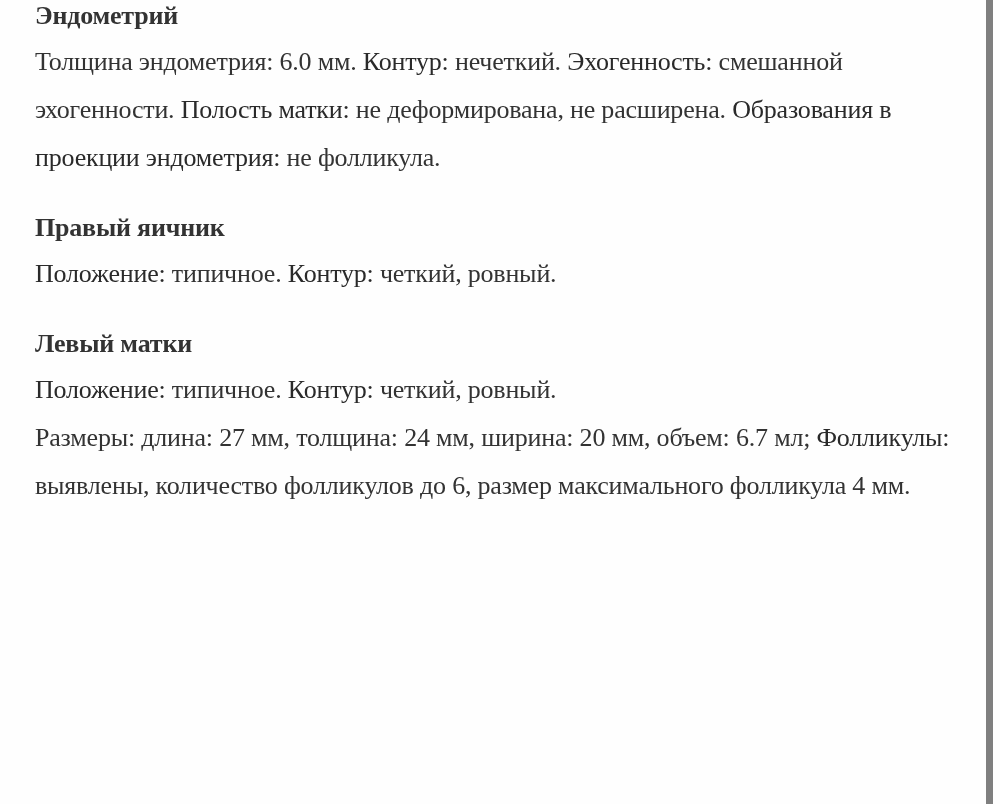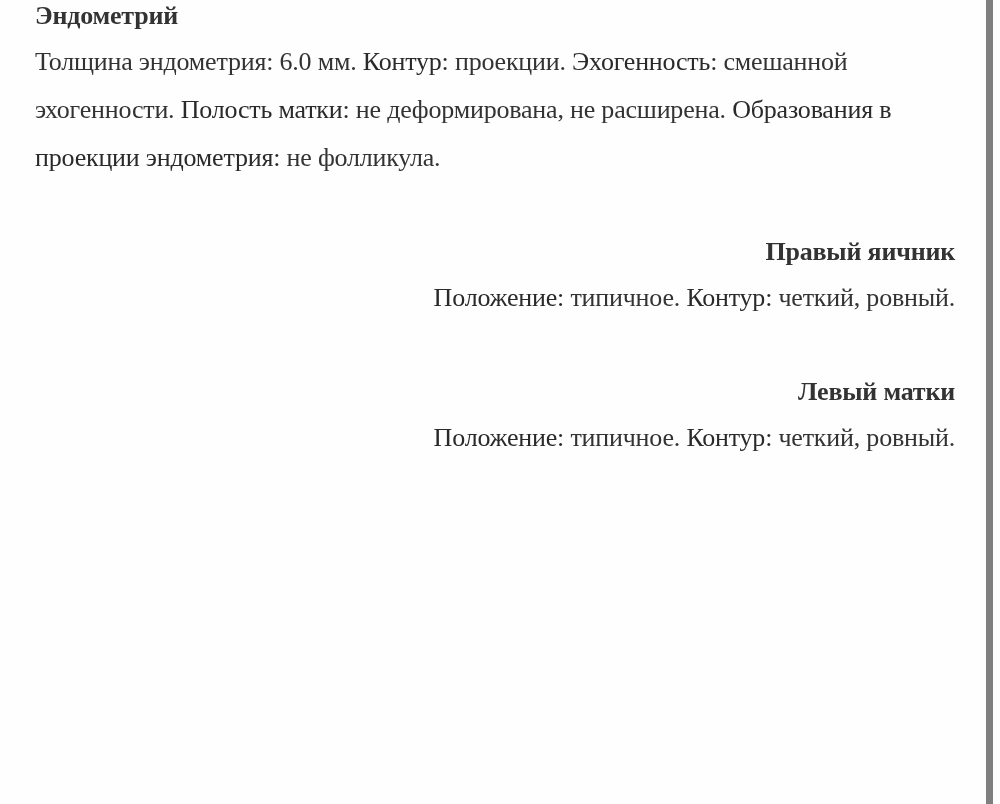--- a/index.html
+++ b/index.html
@@ -24,22 +24,21 @@
       font-family: "Liberation Serif", "DejaVu Serif", serif;
       font-size: 26px;
       color: #333333;
       line-height: 48px;
       letter-spacing: -0.2px;
     }
     .section {
       margin: 0 0 0 0;
     }
     .section + .section {
-      margin-top: 48px;
-      text-align: right;
+      margin-top: 24px;
     }
     .section-title {
       font-weight: bold;
       margin: 0;
       line-height: 44px;
       height: 44px;
     }
     .para {
       margin: 0;
     }
@@ -58,33 +57,36 @@
   </style>
 </head>
 <body>
 
 <div class="page">
   <div class="content">
 
     <div class="section">
       <div class="section-title">Эндометрий</div>
       <p class="para">
-        <span>Толщина эндометрия: 6.0 мм. </span><b>Контур:</b><span> проекции. </span><b>Эхогенность:</b><span> смешанной эхогенности. </span><b>Полость матки:</b><span> не деформирована, не расширена. </span><b>Образования в проекции эндометрия:</b><span> не фолликула.</span>
+        <span>Толщина эндометрия: 6.0 мм. </span><b>Контур:</b><span> нечеткий. </span><b>Эхогенность:</b><span> смешанной эхогенности. </span><b>Полость матки:</b><span> не деформирована, не расширена. </span><b>Образования в проекции эндометрия:</b><span> не фолликула.</span>
       </p>
     </div>
 
     <div class="section">
       <div class="section-title">Правый яичник</div>
       <p class="para">
         <b>Положение:</b><span> типичное. </span><b>Контур:</b><span> четкий, ровный.</span>
       </p>
     </div>
 
     <div class="section">
       <div class="section-title">Левый матки</div>
       <p class="para">
         <b>Положение:</b><span> типичное. </span><b>Контур:</b><span> четкий, ровный.</span>
       </p>
+      <p class="para">
+        <span>Размеры: длина: 27 мм, толщина: 24 мм, ширина: 20 мм, объем: 6.7 мл; </span><b>Фолликулы:</b><span> выявлены, количество фолликулов до 6, размер максимального фолликула 4 мм.</span>
+      </p>
     </div>
 
   </div>
   <div class="scrollbar"></div>
 </div>
 
 </body></html>

